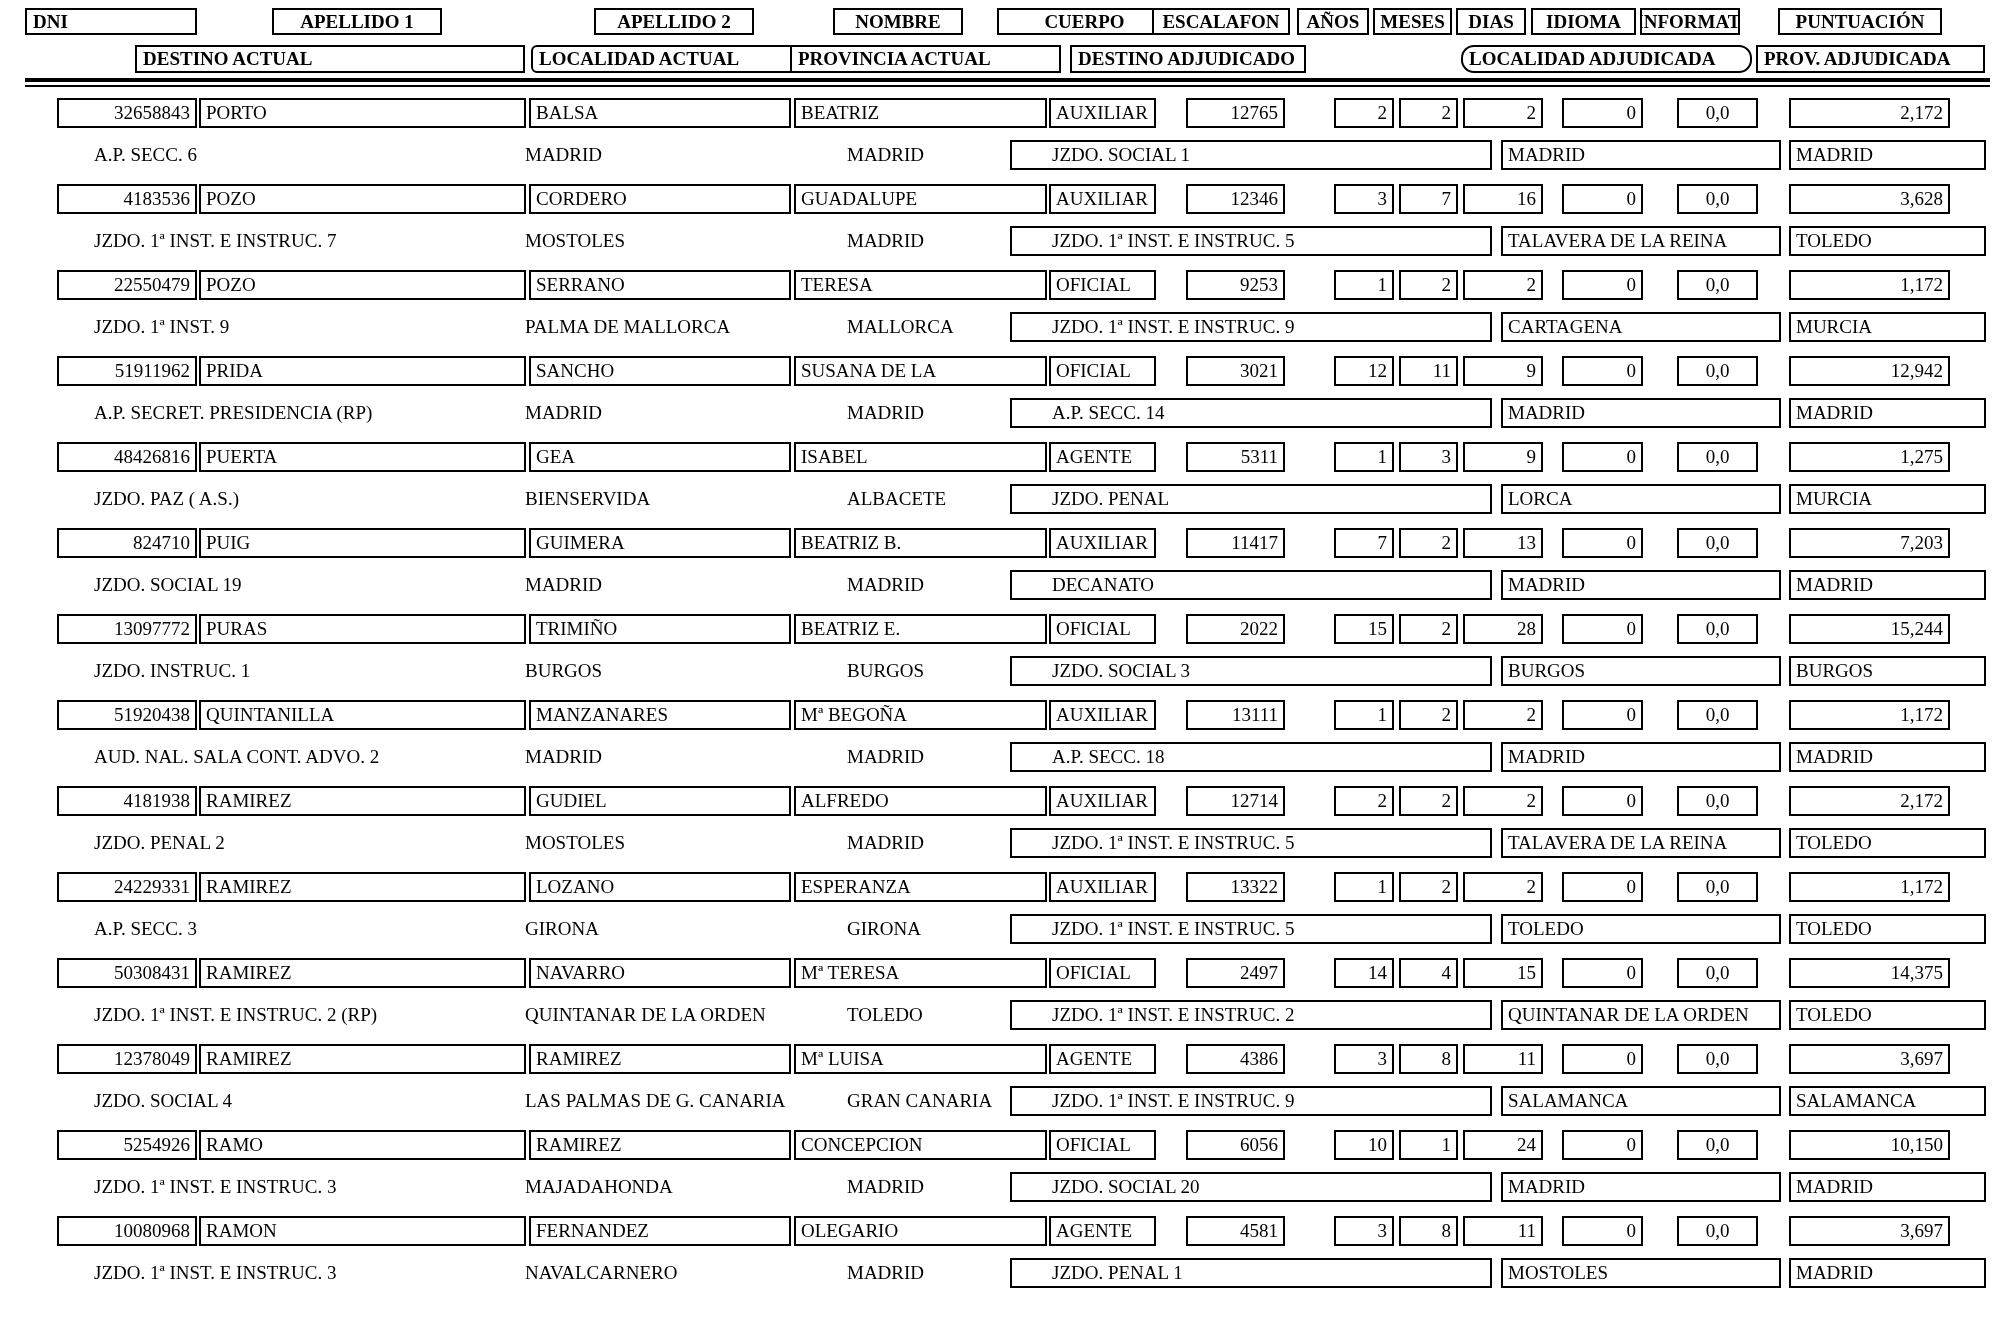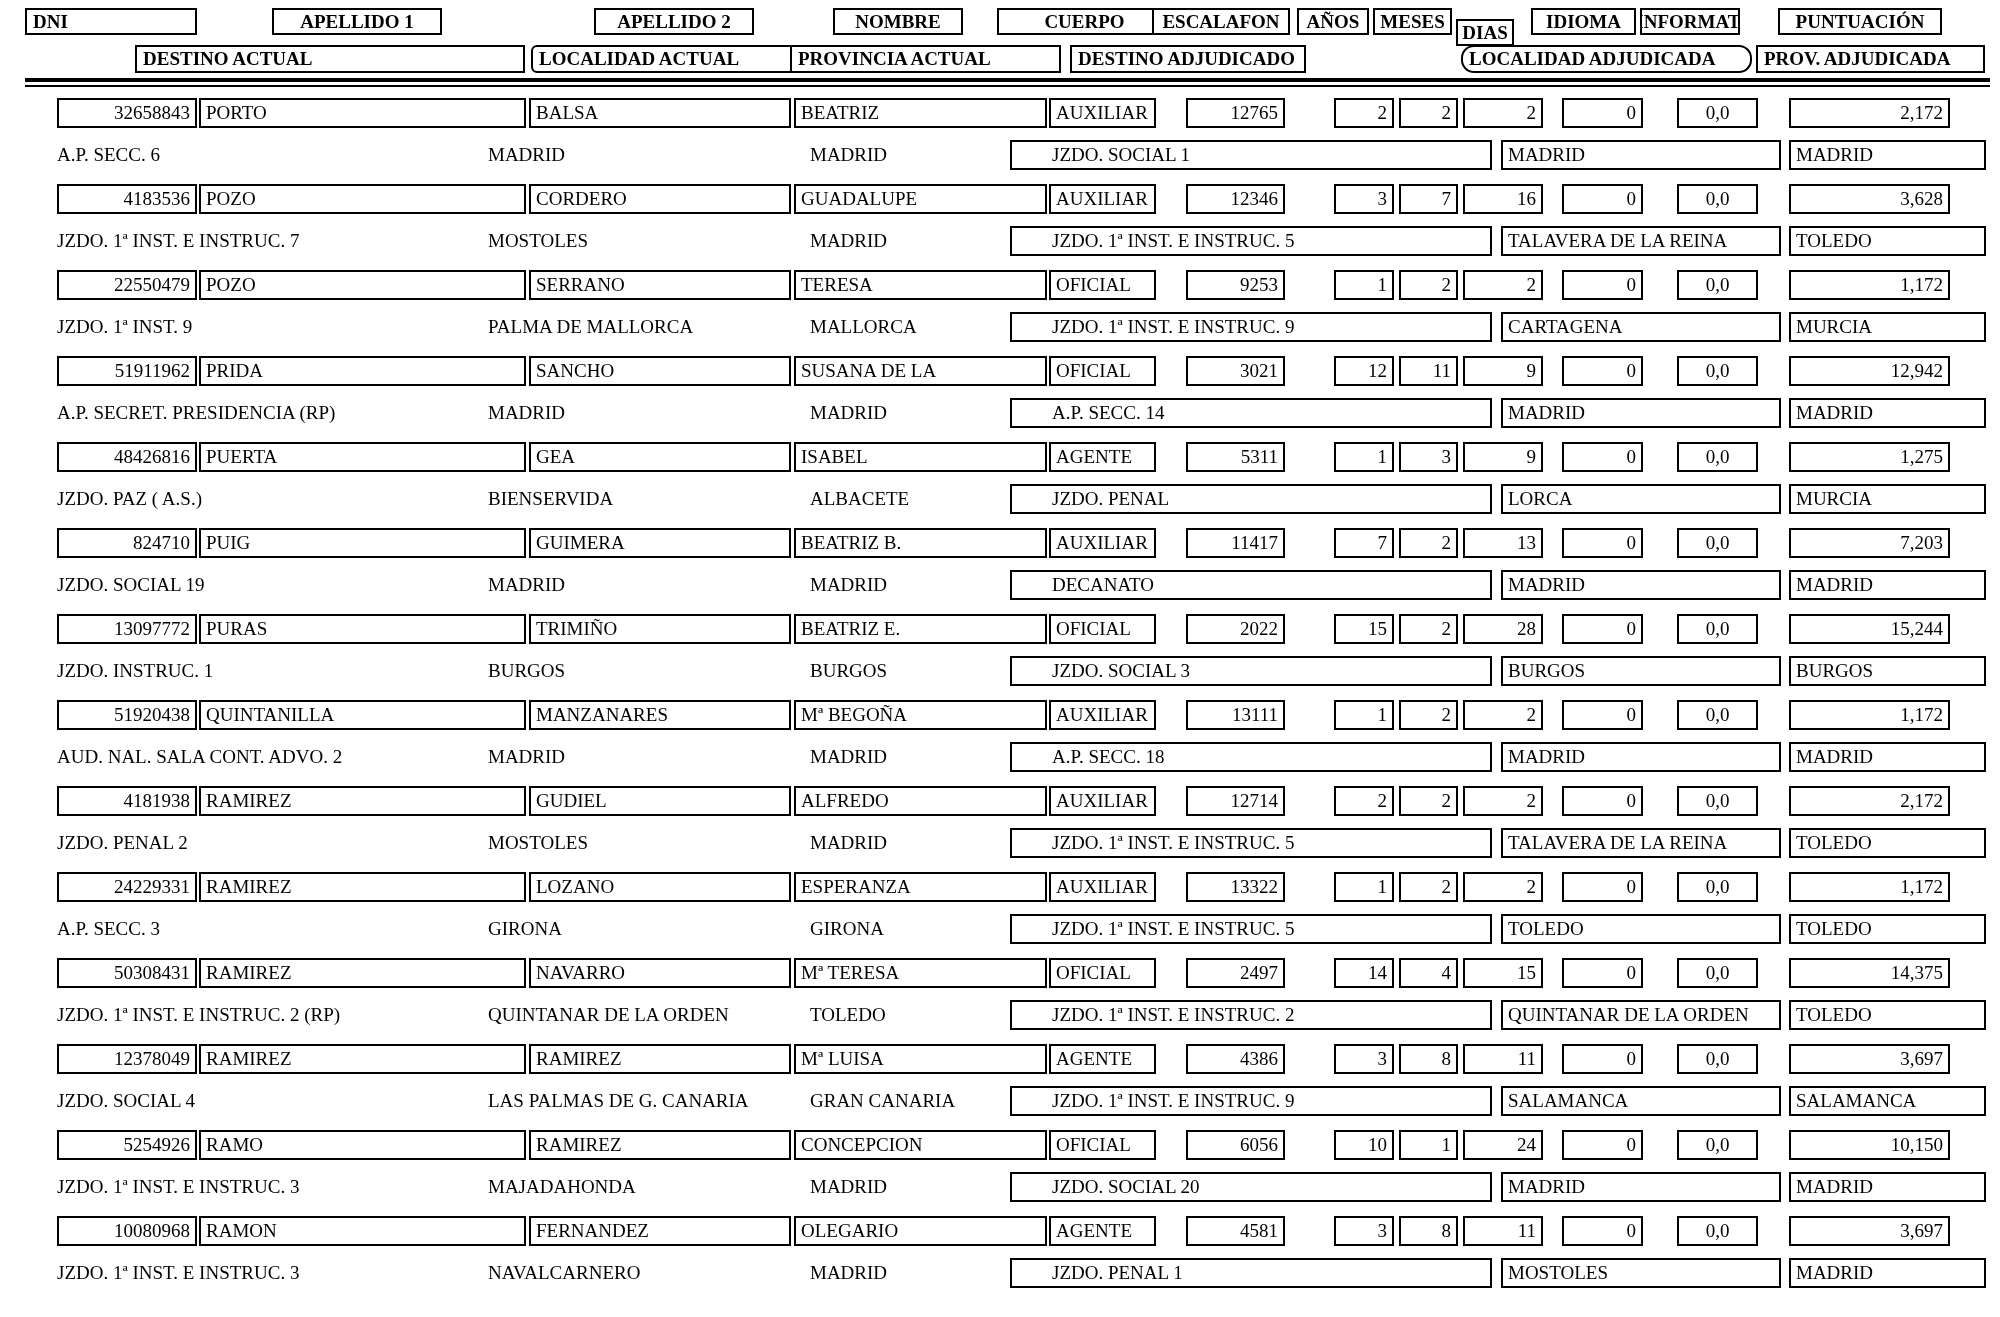--- a/index.html
+++ b/index.html
@@ -20,21 +20,21 @@
   .r2 { top:45px; height:28px; }
 
   .h-dni      { left:25px;   width:172px; }
   .h-ap1      { left:272px;  width:170px; }
   .h-ap2      { left:594px;  width:160px; }
   .h-nom      { left:833px;  width:130px; }
   .h-cue      { left:997px;  width:166px;padding-left:9px; }
   .h-esc      { left:1152px; width:138px; }
   .h-anos     { left:1297px; width:72px;  }
   .h-meses    { left:1373px; width:79px;  }
-  .h-dias     { left:1456px; width:58px;margin-top:11px;  }
+  .h-dias     { left:1456px; width:70px;  }
   .h-idioma   { left:1531px; width:105px; }
   .h-informat { left:1640px; width:100px; }
   .h-punt     { left:1778px; width:164px; }
 
   .h-dact { left:135px;  width:390px; }
   .h-lact { left:531px;  width:266px;border-radius:6px; }
   .h-pact { left:790px;  width:271px; }
   .h-dadj { left:1070px; width:236px; }
   .h-ladj { left:1461px; width:291px;border-radius:13px; }
   .h-padj { left:1756px; width:229px; }
@@ -51,21 +51,21 @@
     position:absolute; box-sizing:border-box; border:2px solid #000; height:30px;
     font-size:19px; display:flex; align-items:center; padding:0 5px;
     white-space:nowrap; overflow:hidden; background:#fff;
   }
   .rowA { top:6px; }
   .rowB { top:48px; }
   .num  { justify-content:flex-end; }
   .ctr  { justify-content:center; }
   .plain {
     position:absolute; top:48px; height:30px; font-size:19px;
-    display:flex; align-items:center; white-space:nowrap;
+    display:flex; align-items:center; white-space:nowrap;margin-left:37px;
   }
 
   
   .f-dni { left:57px;   width:140px; }
   .f-ap1 { left:199px;  width:327px; }
   .f-ap2 { left:529px;  width:262px; }
   .f-nom { left:794px;  width:253px; }
   .f-cue { left:1049px; width:107px; }
   .f-esc { left:1186px; width:99px;  }
   .f-ano { left:1334px; width:60px;  }

